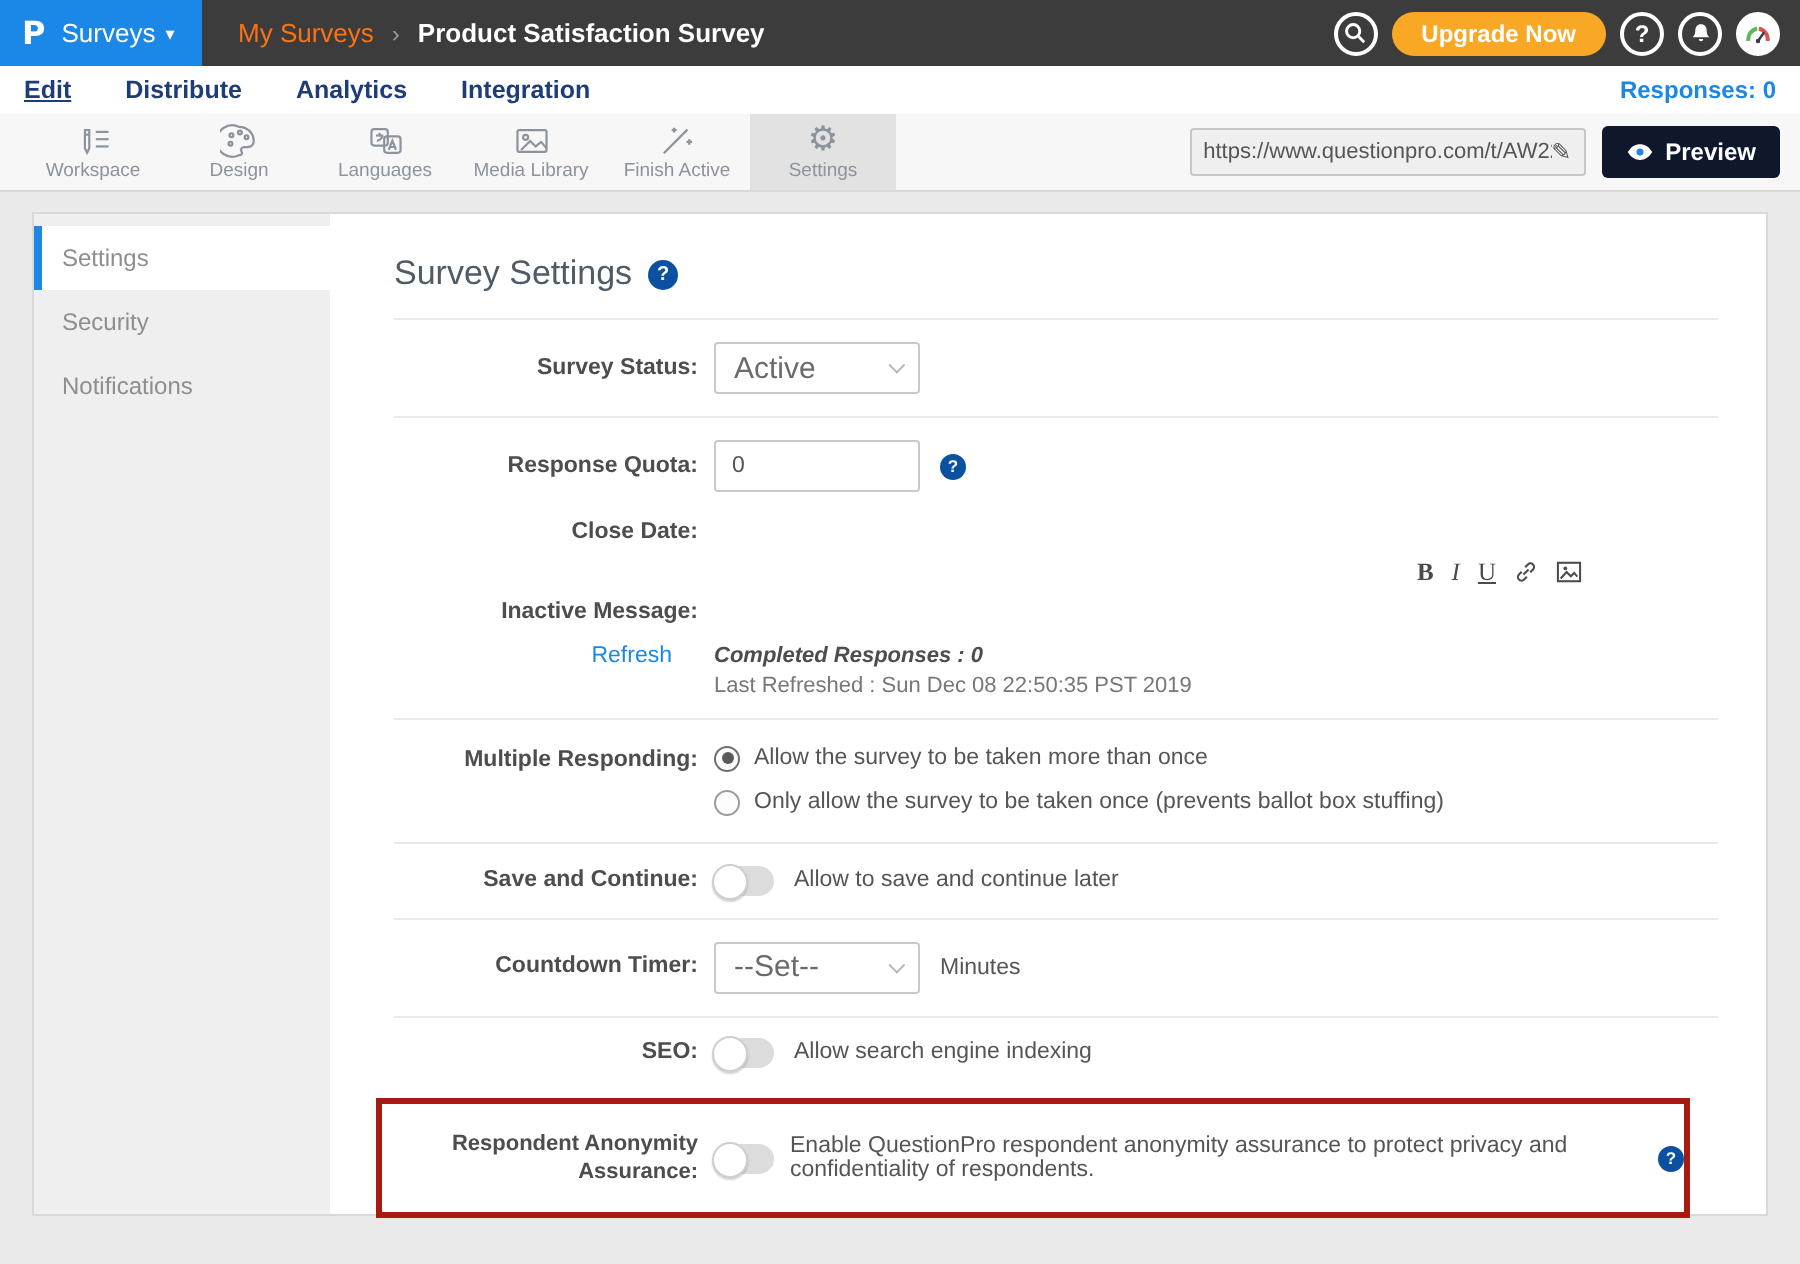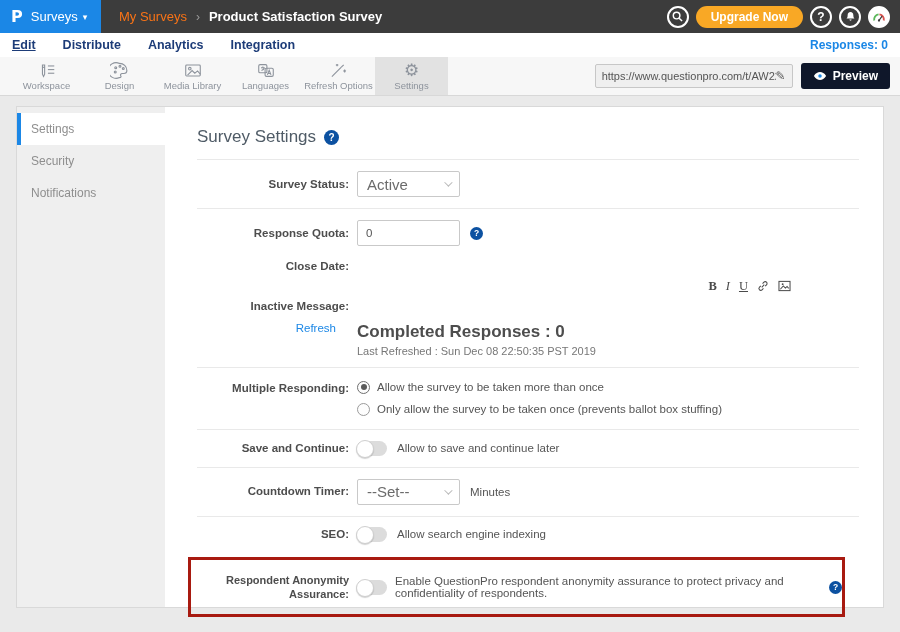--- a/index.html
+++ b/index.html
@@ -73,21 +73,21 @@
   .editor-icons { display:flex; justify-content:flex-end; gap:9px; margin:-6px 0 3px 0; align-items:center; color:#4a4a4a; }
   .ed-btn { font-family:"Liberation Serif", serif; font-size:12.5px; color:#4a4a4a; }
   .ed-b { font-weight:bold; }
   .ed-i { font-style:italic; }
   .ed-u { text-decoration:underline; }
   .msg-area { width:434px; height:32px; border:1px solid #c9c9c9; border-radius:2px; padding:4px 8px; font-size:11.5px; color:#555; font-family:"Liberation Sans", sans-serif; resize:none; outline:none;
     background:linear-gradient(135deg, transparent 0 68%, #bdbdbd 68% 72%, transparent 72% 80%, #bdbdbd 80% 84%, transparent 84%) bottom right / 9px 9px no-repeat; }
 
   .refresh-row { display:flex; align-items:flex-start; padding:4px 0 10px 0; }
   .refresh-link { width:152px; margin-right:8px; text-align:right; padding-right:13px; font-size:11.5px; color:#1b87e6; flex-shrink:0; cursor:pointer; }
-  .completed { font-size:17px; font-weight:bold; color:#4d4d4d; }
+  .completed { font-size:11px; font-weight:bold; color:#4d4d4d;font-style:italic; }
   .lastref { font-size:11px; color:#777; margin-top:3px; }
 
   .radio-group { display:flex; flex-direction:column; gap:9px; }
   .radio-opt { display:flex; align-items:center; gap:7px; font-size:11.5px; color:#555; }
   .radio { width:13px; height:13px; border-radius:50%; border:1px solid #9b9b9b; background:#fdfdfd; position:relative; flex-shrink:0; }
   .radio.checked { border-color:#6f6f6f; }
   .radio.checked::after { content:''; position:absolute; left:2.5px; top:2.5px; right:2.5px; bottom:2.5px; background:#5a5a5a; border-radius:50%; }
 
   .toggle { width:30px; height:15px; border-radius:8px; background:#dcdcdc; position:relative; flex-shrink:0; }
   .toggle::after { content:''; position:absolute; left:-1px; top:-1px; width:16px; height:16px; border-radius:50%; background:#fff; border:1px solid #cfcfcf; box-shadow:0 1px 1px rgba(0,0,0,.18); }
@@ -167,47 +167,47 @@
         <path d="M10 1.5a8.3 8.3 0 1 0 0 15c1.6 0 1.9-1.1 1.3-2-.6-1 .1-2.3 1.5-2.3h1.7c1.9 0 3.3-1.3 3.3-3.2C17.8 4.6 14.3 1.5 10 1.5z"></path>
         <circle cx="6" cy="6" r="1"></circle>
         <circle cx="10.5" cy="4.5" r="1"></circle>
         <circle cx="14" cy="7" r="1"></circle>
         <circle cx="5.5" cy="10.5" r="1"></circle>
       </svg>
     <span class="tool-label">Design</span>
   </div>
   <div class="tool-item">
     <svg width="20" height="17" viewBox="0 0 22 18">
-        <rect x="3" y="3" width="16" height="12" rx="1"></rect>
-        <circle cx="7.5" cy="7" r="1.4"></circle>
-        <path d="M5 14l5-5 3 3 3-2.5 3 3.5"></path>
-      </svg>
-    <span class="tool-label">Media Library</span>
-  </div>
-  <div class="tool-item">
-    <svg width="20" height="17" viewBox="0 0 22 18">
         <rect x="3" y="2.5" width="9" height="9" rx="1.5"></rect>
         <rect x="10" y="6.5" width="9" height="9" rx="1.5"></rect>
         <line x1="5.5" y1="6" x2="9.5" y2="6"></line>
         <line x1="7.5" y1="4.5" x2="7.5" y2="6"></line>
         <path d="M6 9c1.6-.4 2.8-1.6 3.2-3"></path>
         <path d="M12.5 13.8l2-5 2 5M13.2 12.3h2.7"></path>
       </svg>
     <span class="tool-label">Languages</span>
+  </div>
+  <div class="tool-item">
+    <svg width="20" height="17" viewBox="0 0 22 18">
+        <rect x="3" y="3" width="16" height="12" rx="1"></rect>
+        <circle cx="7.5" cy="7" r="1.4"></circle>
+        <path d="M5 14l5-5 3 3 3-2.5 3 3.5"></path>
+      </svg>
+    <span class="tool-label">Media Library</span>
   </div>
   <div class="tool-item">
     <svg width="19" height="17" viewBox="0 0 20 18">
         <line x1="3" y1="15.5" x2="13" y2="5.5"></line>
         <line x1="13" y1="5.5" x2="15.5" y2="3"></line>
         <line x1="16.5" y1="8" x2="16.5" y2="11"></line>
         <line x1="15" y1="9.5" x2="18" y2="9.5"></line>
         <line x1="8.5" y1="2" x2="8.5" y2="4.5"></line>
         <line x1="7.2" y1="3.2" x2="9.8" y2="3.2"></line>
       </svg>
-    <span class="tool-label">Refresh Options</span>
+    <span class="tool-label">Finish Active</span>
   </div>
   <div class="tool-item active">
     <span class="gear-glyph">⚙</span>
     <span class="tool-label">Settings</span>
   </div>
   <div class="toolbar-right">
     <div class="url-box">
       <span class="url-text">https://www.questionpro.com/t/AW222f4yf</span>
       <span class="pencil">✎</span>
     </div>

